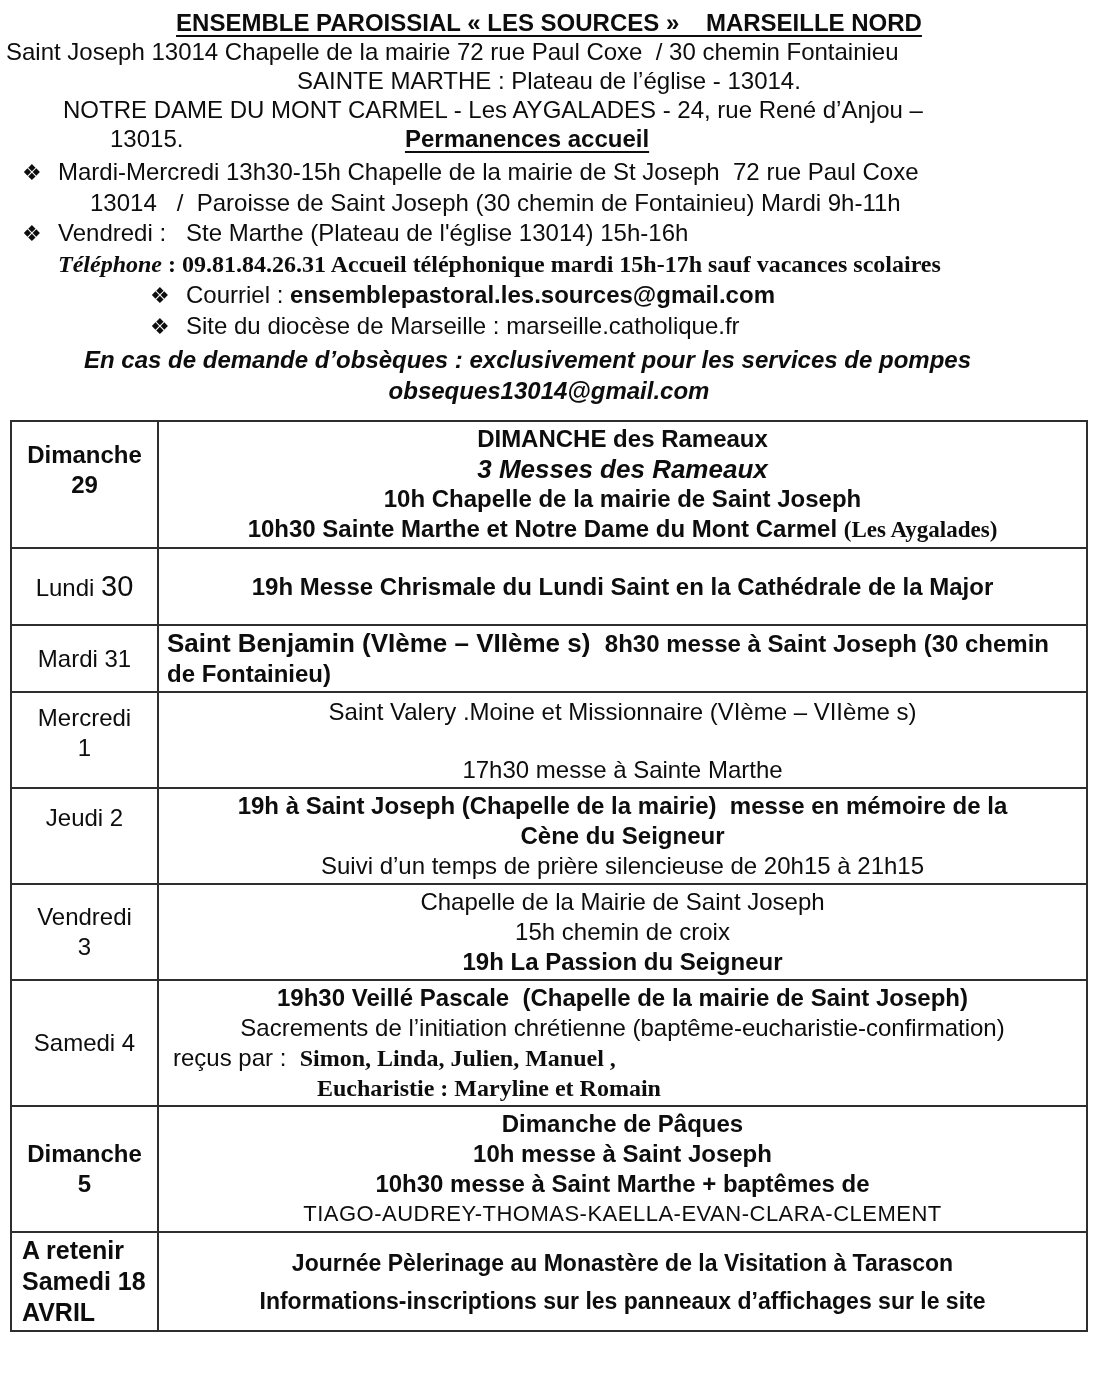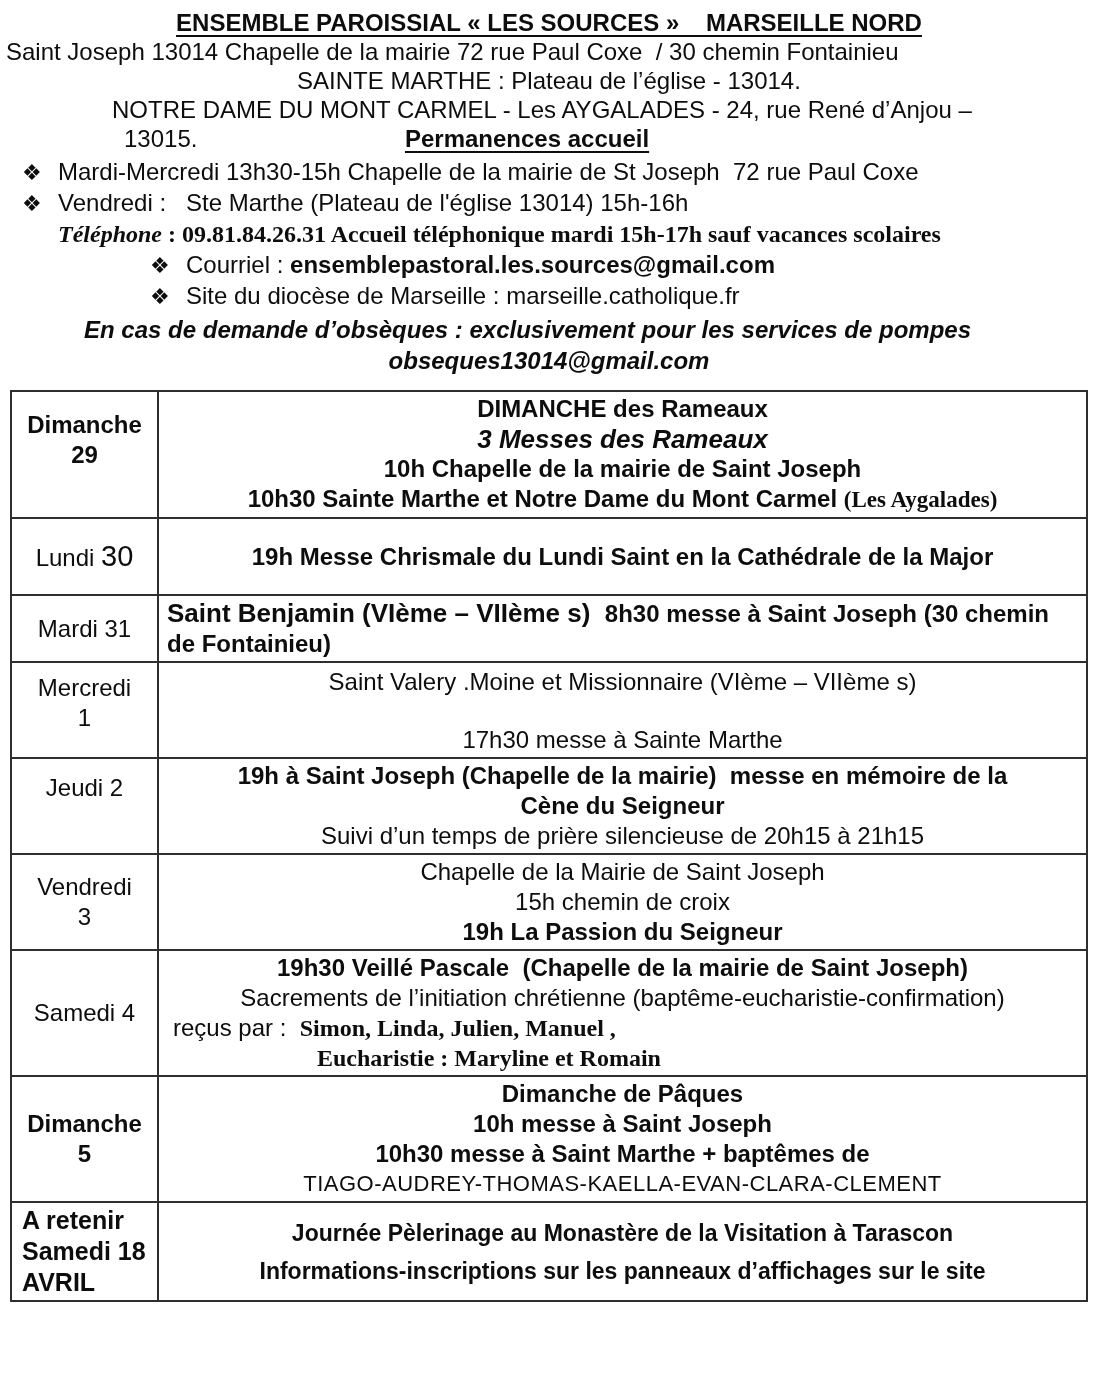--- a/index.html
+++ b/index.html
@@ -16,21 +16,21 @@
   
   .hline { font-size:24px; line-height:29px; }
   .center { text-align:center; }
   .b  { font-weight:bold; }
   .i  { font-style:italic; }
   .bi { font-weight:bold; font-style:italic; }
   .ul { text-decoration:underline; text-decoration-thickness:2px; text-underline-offset:4px; }
   .serif { font-family:"Liberation Serif", serif; }
 
   .line-13015 { position:relative; height:29px; }
-  .line-13015 .left-part { position:absolute; left:124px; }
+  .line-13015 .left-part { position:absolute; left:110px; }
   .line-13015 .center-part { position:absolute; left:48%; transform:translateX(-50%); }
 
   .bullet-line1 { padding-left:22px; font-size:24px; line-height:30px; }
   .bullet-line2 { padding-left:90px; font-size:24px; line-height:30px; }
   .bullet-glyph { display:inline-block; width:36px; font-size:22px; }
 
   .phone-line {
     padding-left:58px; font-family:"Liberation Serif", serif;
     font-weight:bold; font-size:24px; line-height:31px;
   }
@@ -80,29 +80,30 @@
   .euch-line { padding-left:150px; text-align:left; }
 </style>
 </head>
 <body>
 
 <div class="doc">
 
   <div class="hline center b ul">ENSEMBLE PAROISSIAL « LES SOURCES »&nbsp;&nbsp;&nbsp;&nbsp;MARSEILLE NORD</div>
   <div class="hline" style="padding-left:6px;">Saint Joseph 13014 Chapelle de la mairie 72 rue Paul Coxe&nbsp; / 30 chemin Fontainieu</div>
   <div class="hline center">SAINTE MARTHE : Plateau de l’église - 13014.</div>
-  <div class="hline" style="padding-left:112px;">NOTRE DAME DU MONT CARMEL - Les AYGALADES - 24, rue René d’Anjou –</div>
+  <div class="hline" style="padding-left:63px;">NOTRE DAME DU MONT CARMEL - Les AYGALADES - 24, rue René d’Anjou –</div>
   <div class="hline line-13015">
     <span class="left-part">13015.</span>
     <span class="center-part b ul">Permanences accueil</span>
   </div>
 
   <div class="bullet-line1" style="margin-top:4px;">
     <span class="bullet-glyph">❖</span><span>Mardi-Mercredi 13h30-15h Chapelle de la mairie de St Joseph&nbsp; 72 rue Paul Coxe</span>
   </div>
+  <div class="bullet-line2">13014&nbsp;&nbsp; /&nbsp; Paroisse de Saint Joseph (30 chemin de Fontainieu) Mardi 9h-11h</div>
   <div class="bullet-line1">
     <span class="bullet-glyph">❖</span><span>Vendredi :&nbsp;&nbsp; Ste Marthe (Plateau de l'église 13014) 15h-16h</span>
   </div>
 
   <div class="phone-line">
     <span class="i">Téléphone</span><span>&nbsp;: 09.81.84.26.31 Accueil téléphonique mardi 15h-17h sauf vacances scolaires</span>
   </div>
 
   <div class="contact-line">
     <span class="bullet-glyph">❖</span><span>Courriel : </span><span class="b">ensemblepastoral.les.sources@gmail.com</span>

